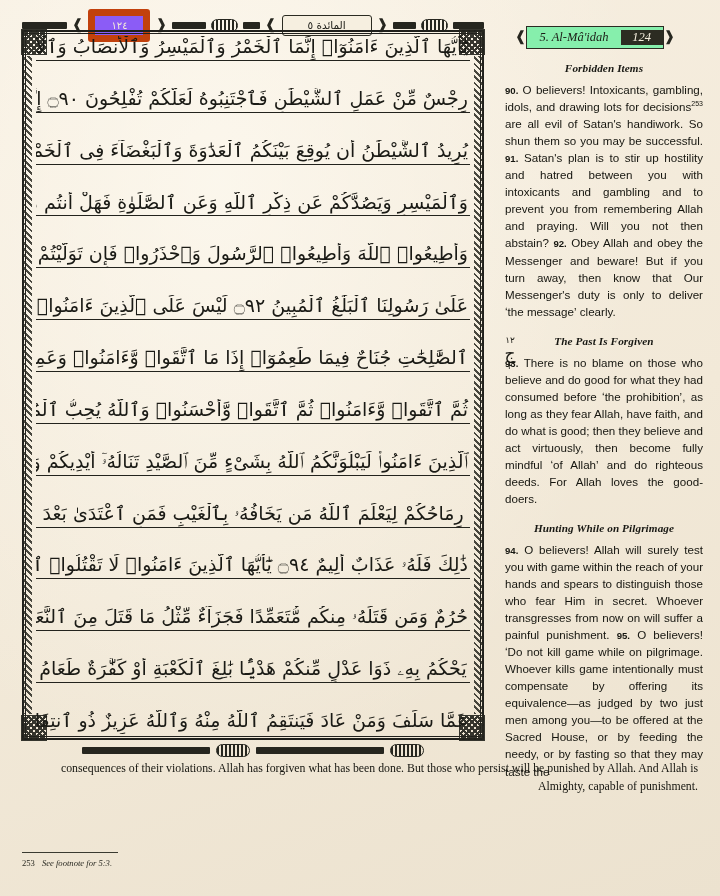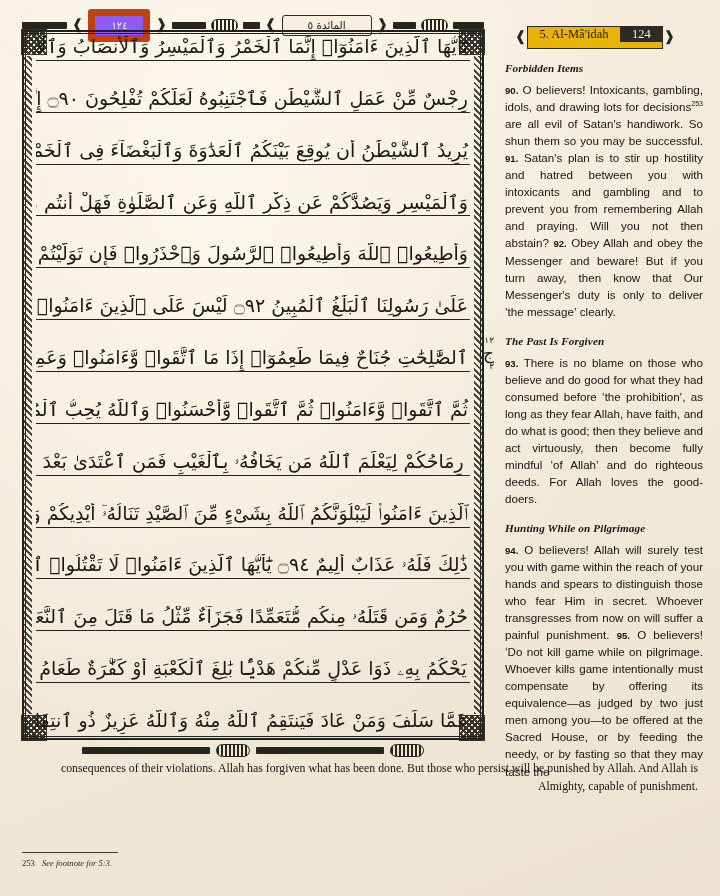--- a/index.html
+++ b/index.html
@@ -179,25 +179,26 @@
     left: 492px;
     top: 24px;
     width: 206px;
     height: 26px;
     display: flex;
     align-items: center;
     justify-content: center;
   }
   .hdr-plate {
     display: flex;
-    align-items: flex-start;
+    align-items: center;
     border: 1.6px solid #2b2b22;
     height: 23px;
-    background: #eab308;
+    background: #86efac;
     box-sizing: border-box;
+    font-style: italic;
   }
   .hdr-surah {
     display: flex;
     align-items: center;
     padding: 0 12px;
     font-family: "Liberation Serif", serif;
     font-size: 12.5px;
     color: #1c1c16;
     white-space: nowrap;
   }
@@ -217,20 +218,21 @@
     position: absolute;
     left: 505px;
     top: 62px;
     width: 198px;
   }
   .section-heading {
     font-family: "Liberation Serif", serif;
     font-style: italic;
     font-weight: bold;
     font-size: 11.2px;
+    text-align: center;
     margin: 0 0 7px 0;
     color: #171712;
     letter-spacing: .1px;
   }
   .section-heading.spaced { margin-top: 15px; }
   .body-par {
     font-family: Liberation Sans, sans-serif;
     font-size: 11.6px;
     line-height: 1.47;
     text-align: justify;
@@ -245,24 +247,24 @@
   }
   sup.fn {
     font-size: 7px;
     vertical-align: super;
     line-height: 0;
   }
 
   
   #juz-marker {
     position: absolute;
-    left: 470px;
+    left: 498px;
     top: 336px;
     width: 24px;
-    text-align: right;
+    text-align: center;
     font-family: "DejaVu Sans", sans-serif;
     color: #1b1b15;
     line-height: 1.0;
   }
   #juz-marker .juz-top { font-size: 9px; letter-spacing: 1px; }
   #juz-marker .juz-mid { font-size: 17px; }
   #juz-marker .juz-bot { font-size: 9px; }
 
   
   #continuation {
@@ -334,22 +336,22 @@
 
     <div id="arabic-lines">
       <div class="aline">يَٰٓأَيُّهَا ٱلَّذِينَ ءَامَنُوٓا۟ إِنَّمَا ٱلْخَمْرُ وَٱلْمَيْسِرُ وَٱلْأَنصَابُ وَٱلْأَزْلَٰمُ</div>
       <div class="aline">رِجْسٌ مِّنْ عَمَلِ ٱلشَّيْطَٰنِ فَٱجْتَنِبُوهُ لَعَلَّكُمْ تُفْلِحُونَ ۝٩٠ إِنَّمَا</div>
       <div class="aline">يُرِيدُ ٱلشَّيْطَٰنُ أَن يُوقِعَ بَيْنَكُمُ ٱلْعَدَٰوَةَ وَٱلْبَغْضَآءَ فِى ٱلْخَمْرِ</div>
       <div class="aline">وَٱلْمَيْسِرِ وَيَصُدَّكُمْ عَن ذِكْرِ ٱللَّهِ وَعَنِ ٱلصَّلَوٰةِ فَهَلْ أَنتُم مُّنتَهُونَ ۝٩١</div>
       <div class="aline">وَأَطِيعُوا۟ ٱللَّهَ وَأَطِيعُوا۟ ٱلرَّسُولَ وَٱحْذَرُوا۟ فَإِن تَوَلَّيْتُمْ فَٱعْلَمُوٓا۟ أَنَّمَا</div>
       <div class="aline">عَلَىٰ رَسُولِنَا ٱلْبَلَٰغُ ٱلْمُبِينُ ۝٩٢ لَيْسَ عَلَى ٱلَّذِينَ ءَامَنُوا۟ وَعَمِلُوا۟</div>
       <div class="aline">ٱلصَّٰلِحَٰتِ جُنَاحٌ فِيمَا طَعِمُوٓا۟ إِذَا مَا ٱتَّقَوا۟ وَّءَامَنُوا۟ وَعَمِلُوا۟ ٱلصَّٰلِحَٰتِ</div>
       <div class="aline">ثُمَّ ٱتَّقَوا۟ وَّءَامَنُوا۟ ثُمَّ ٱتَّقَوا۟ وَّأَحْسَنُوا۟ وَٱللَّهُ يُحِبُّ ٱلْمُحْسِنِينَ ۝٩٣ يَٰٓأَيُّهَا</div>
+      <div class="aline">ٱلَّذِينَ ءَامَنُوا۟ لَيَبْلُوَنَّكُمُ ٱللَّهُ بِشَىْءٍ مِّنَ ٱلصَّيْدِ تَنَالُهُۥٓ أَيْدِيكُمْ وَ</div>
       <div class="aline">رِمَاحُكُمْ لِيَعْلَمَ ٱللَّهُ مَن يَخَافُهُۥ بِٱلْغَيْبِ فَمَنِ ٱعْتَدَىٰ بَعْدَ</div>
-      <div class="aline">ٱلَّذِينَ ءَامَنُوا۟ لَيَبْلُوَنَّكُمُ ٱللَّهُ بِشَىْءٍ مِّنَ ٱلصَّيْدِ تَنَالُهُۥٓ أَيْدِيكُمْ وَ</div>
       <div class="aline">ذَٰلِكَ فَلَهُۥ عَذَابٌ أَلِيمٌ ۝٩٤ يَٰٓأَيُّهَا ٱلَّذِينَ ءَامَنُوا۟ لَا تَقْتُلُوا۟ ٱلصَّيْدَ وَأَنتُمْ</div>
       <div class="aline">حُرُمٌ وَمَن قَتَلَهُۥ مِنكُم مُّتَعَمِّدًا فَجَزَآءٌ مِّثْلُ مَا قَتَلَ مِنَ ٱلنَّعَمِ</div>
       <div class="aline">يَحْكُمُ بِهِۦ ذَوَا عَدْلٍ مِّنكُمْ هَدْيًۢا بَٰلِغَ ٱلْكَعْبَةِ أَوْ كَفَّٰرَةٌ طَعَامُ</div>
       <div class="aline">عَمَّا سَلَفَ وَمَنْ عَادَ فَيَنتَقِمُ ٱللَّهُ مِنْهُ وَٱللَّهُ عَزِيزٌ ذُو ٱنتِقَامٍ ۝٩٥</div>
     </div>
   </div>
 
   <div id="arabic-bottom-band" class="layer">
     <span class="band-seg" style="width:128px"></span>
     <span class="band-orn"></span>

